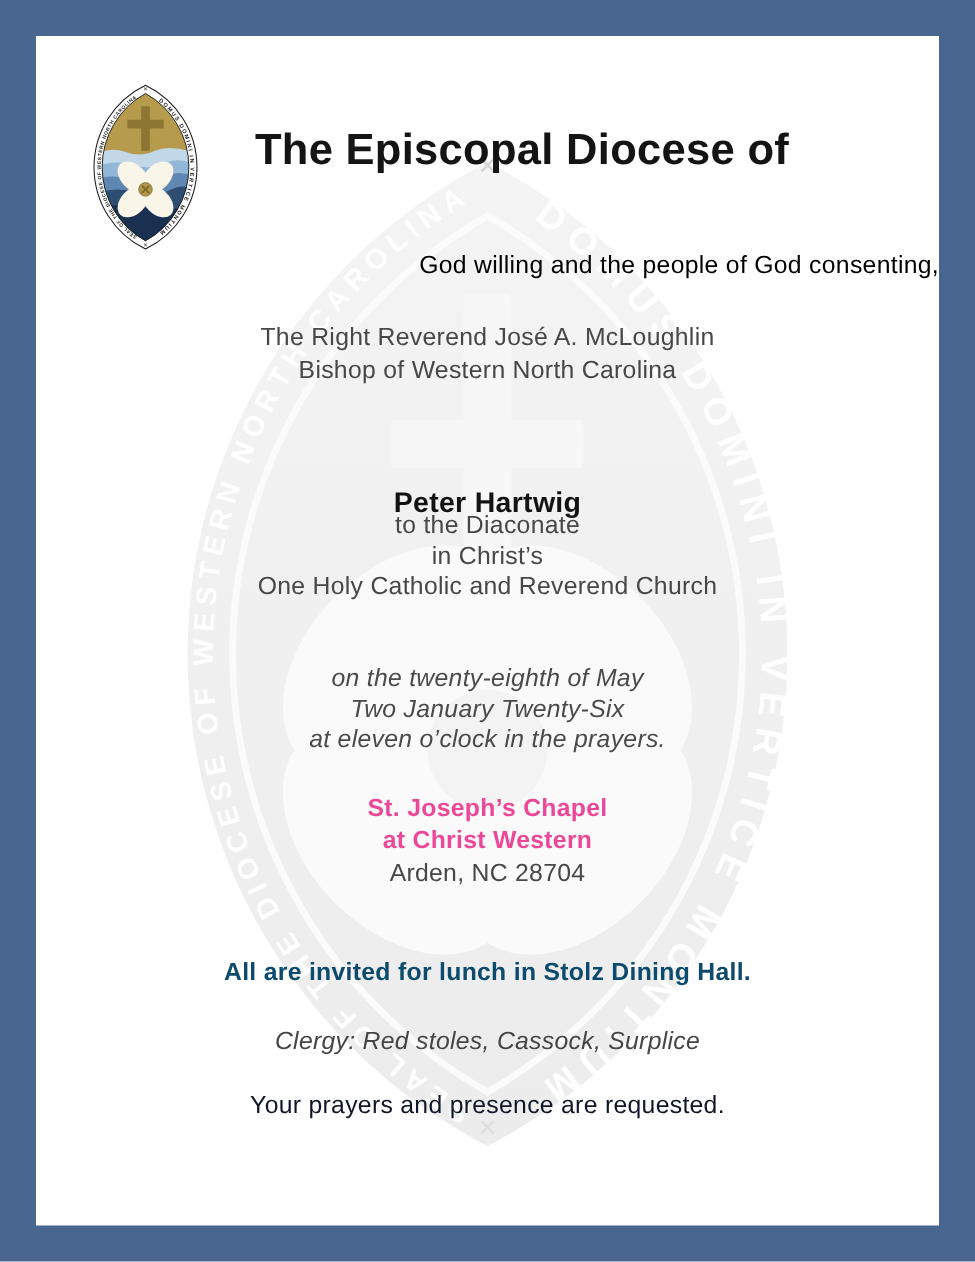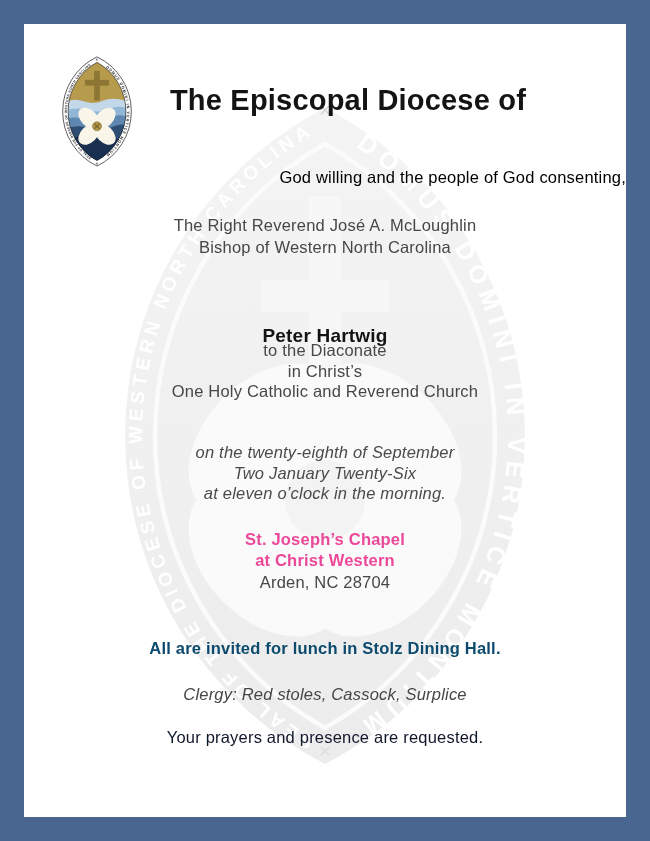--- a/index.html
+++ b/index.html
@@ -144,23 +144,23 @@
 
   <div class="stanza ordinand">Peter Hartwig</div>
 
   <div class="stanza rite">
     <div>to the Diaconate</div>
     <div>in Christ’s</div>
     <div>One Holy Catholic and Reverend Church</div>
   </div>
 
   <div class="stanza datetime">
-    <div>on the twenty-eighth of September</div>
+    <div>on the twenty-eighth of May</div>
     <div>Two January Twenty-Six</div>
-    <div>at eleven o’clock in the morning.</div>
+    <div>at eleven o’clock in the prayers.</div>
   </div>
 
   <div class="stanza location">
     <div class="loc-bold">St. Joseph’s Chapel</div>
     <div class="loc-bold">at Christ Western</div>
     <div>Arden, NC 28704</div>
   </div>
 
   <div class="stanza lunch">All are invited for lunch in Stolz Dining Hall.</div>
   <div class="stanza clergy">Clergy: Red stoles, Cassock, Surplice</div>

